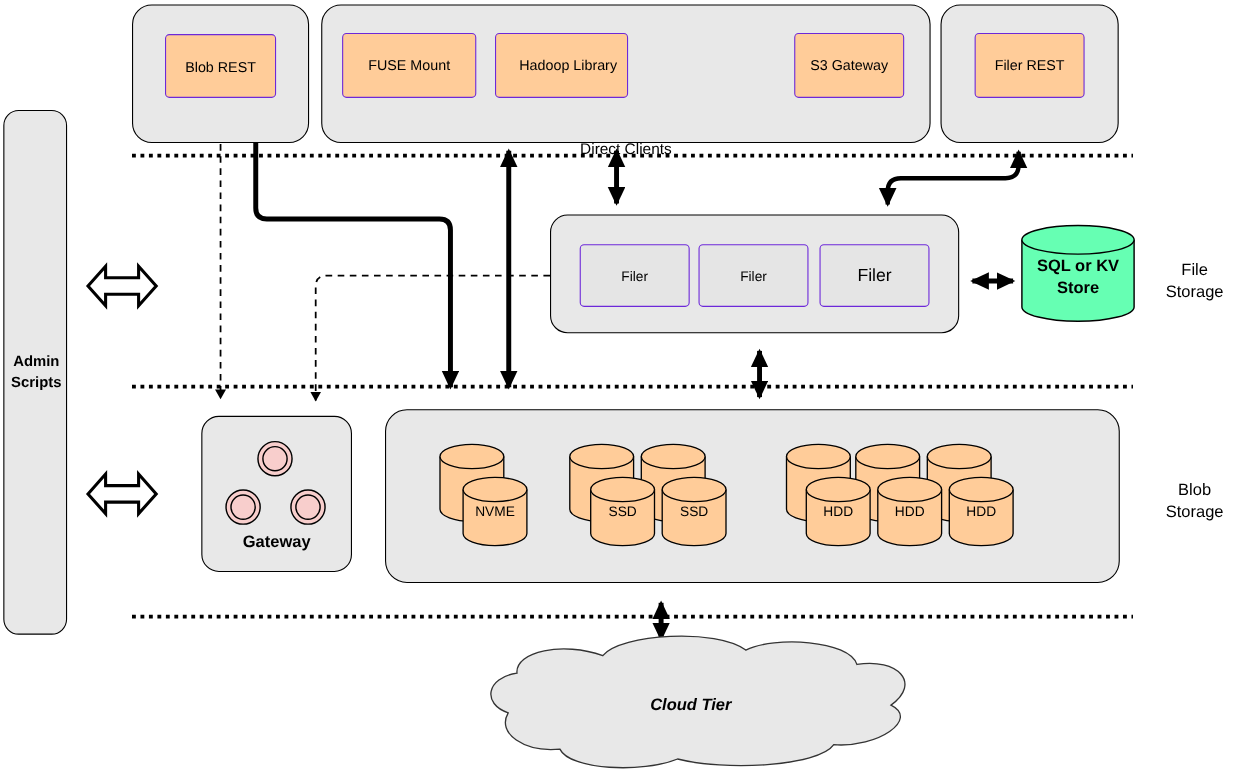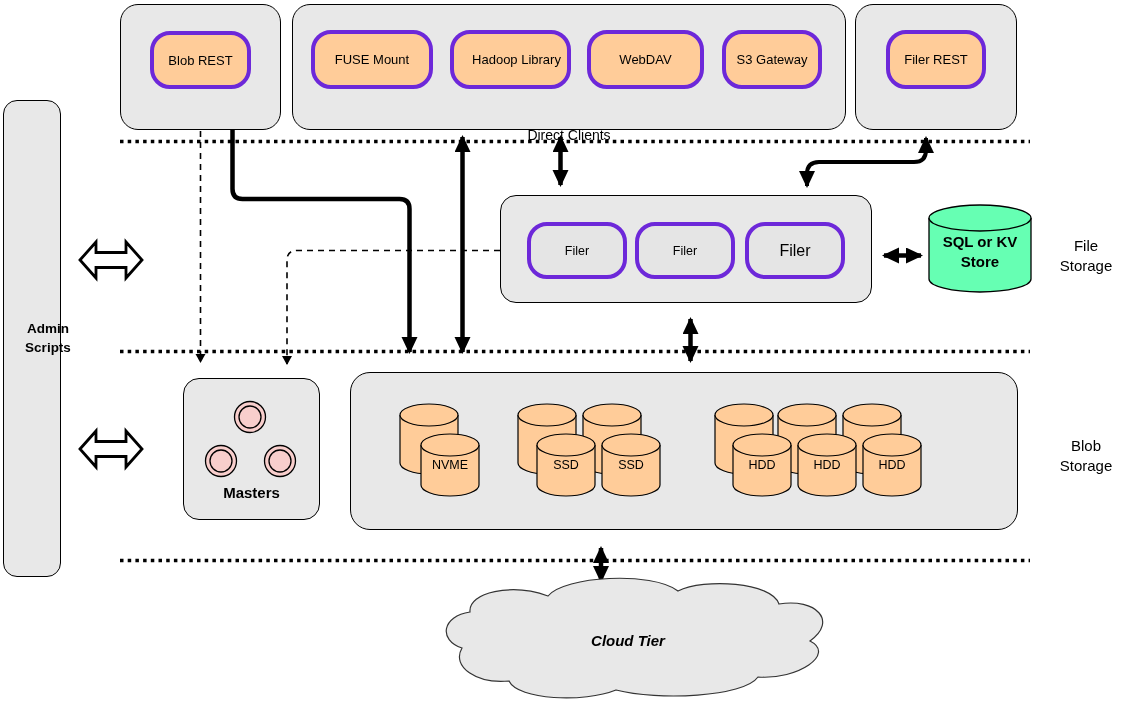--- a/index.html
+++ b/index.html
@@ -1,19 +1,19 @@
 <!DOCTYPE html>
 <html><head>
 <meta charset="utf-8">
 <style>
   html,body{margin:0;padding:0;background:#fff;}
   .canvas{position:relative;width:1121px;height:701px;background:#ffffff;
           font-family:"Liberation Sans", sans-serif;color:#000;overflow:hidden;}
   .container{position:absolute;background:#e8e8e8;border:1px solid #000;border-radius:18px;box-sizing:border-box;}
-  .node{position:absolute;border:4px solid #6d28d9;border-radius:20px;box-sizing:border-box;
+  .node{position:absolute;border:1px solid #6d28d9;border-radius:4px;box-sizing:border-box;
         display:flex;align-items:center;justify-content:center;font-size:13px;text-align:center;}
   .orange{background:#ffcc99;}
   .green{background:#e5e5e5;}
   .lbl{position:absolute;display:flex;align-items:center;justify-content:center;
        text-align:center;white-space:pre-line;line-height:1.35;}
   .bold{font-weight:bold;}
   svg.overlay{position:absolute;left:0;top:0;pointer-events:none;}
 </style>
 </head>
 <body>
@@ -30,21 +30,20 @@
 
   <div class="container" style="left:500px;top:195px;width:372px;height:108px;border-radius:16px;"></div>
 
   <div class="container" style="left:183px;top:378px;width:137px;height:142px;border-radius:16px;"></div>
 
   <div class="container" style="left:350px;top:372px;width:668px;height:158px;border-radius:20px;"></div>
 
   <div class="node orange" style="left:150px;top:31px;width:101px;height:58px;">Blob REST</div>
   <div class="node orange" style="left:311px;top:30px;width:122px;height:59px;">FUSE Mount</div>
   <div class="node orange" style="left:450px;top:30px;width:121px;height:59px;padding-left:12px;">Hadoop Library</div>
-  <div class="node orange" style="left:587px;top:30px;width:117px;height:59px;">WebDAV</div>
   <div class="node orange" style="left:722px;top:30px;width:100px;height:59px;">S3 Gateway</div>
   <div class="node orange" style="left:886px;top:30px;width:100px;height:59px;">Filer REST</div>
 
   <div class="node green" style="left:527px;top:222px;width:100px;height:57px;font-size:12.5px;">Filer</div>
   <div class="node green" style="left:635px;top:222px;width:100px;height:57px;font-size:12.5px;">Filer</div>
   <div class="node green" style="left:745px;top:222px;width:100px;height:57px;font-size:16px;">Filer</div>
 
   <svg class="overlay" width="1121" height="701" viewBox="0 0 1121 701">
     <defs>
       <marker id="ah" markerUnits="userSpaceOnUse" markerWidth="20" markerHeight="18" refX="15" refY="8" orient="auto-start-reverse">
@@ -153,35 +152,35 @@
              C816,598 838,621 810,641 C836,654 798,680 758,677
              C744,697 658,701 616,690 C584,703 518,700 509,681
              C477,684 451,667 462,648 Z" fill="#e8e8e8" stroke="#333" stroke-width="1.2"></path>
 
     <g fill="#fff" stroke="#000" stroke-width="2.8" stroke-linejoin="miter">
       <path d="M80,260 L96,242 L96,252.5 L126,252.5 L126,242 L142,260 L126,278 L126,267.5 L96,267.5 L96,278 Z"></path>
       <path d="M80,449 L96,431 L96,441.5 L126,441.5 L126,431 L142,449 L126,467 L126,456.5 L96,456.5 L96,467 Z"></path>
     </g>
   </svg>
 
-  <div class="lbl bold" style="left:19px;top:100px;width:58px;height:477px;font-size:13.5px;">Admin
+  <div class="lbl bold" style="left:4px;top:100px;width:58px;height:477px;font-size:13.5px;">Admin
 Scripts</div>
 
   <div class="lbl" style="left:292px;top:101px;width:554px;height:20px;font-size:14px;margin-top:24px;">Direct Clients</div>
 
   <div class="lbl bold" style="left:935px;top:226px;width:90px;height:52px;font-size:15px;">SQL or KV
 Store</div>
 
   <div class="lbl" style="left:1043px;top:232px;width:86px;height:48px;font-size:15px;">File
 Storage</div>
 
   <div class="lbl" style="left:1043px;top:432px;width:86px;height:48px;font-size:15px;">Blob
 Storage</div>
 
-  <div class="lbl bold" style="left:183px;top:483px;width:137px;height:20px;font-size:15px;">Masters</div>
+  <div class="lbl bold" style="left:183px;top:483px;width:137px;height:20px;font-size:15px;">Gateway</div>
 
   <div class="lbl" style="left:421px;top:456px;width:58px;height:18px;font-size:12.5px;">NVME</div>
   <div class="lbl" style="left:537px;top:456px;width:58px;height:18px;font-size:12.5px;">SSD</div>
   <div class="lbl" style="left:602px;top:456px;width:58px;height:18px;font-size:12.5px;">SSD</div>
   <div class="lbl" style="left:733px;top:456px;width:58px;height:18px;font-size:12.5px;">HDD</div>
   <div class="lbl" style="left:798px;top:456px;width:58px;height:18px;font-size:12.5px;">HDD</div>
   <div class="lbl" style="left:863px;top:456px;width:58px;height:18px;font-size:12.5px;">HDD</div>
 
   <div class="lbl bold" style="left:558px;top:631px;width:140px;height:20px;font-size:15px;font-style:italic;">Cloud Tier</div>
 

